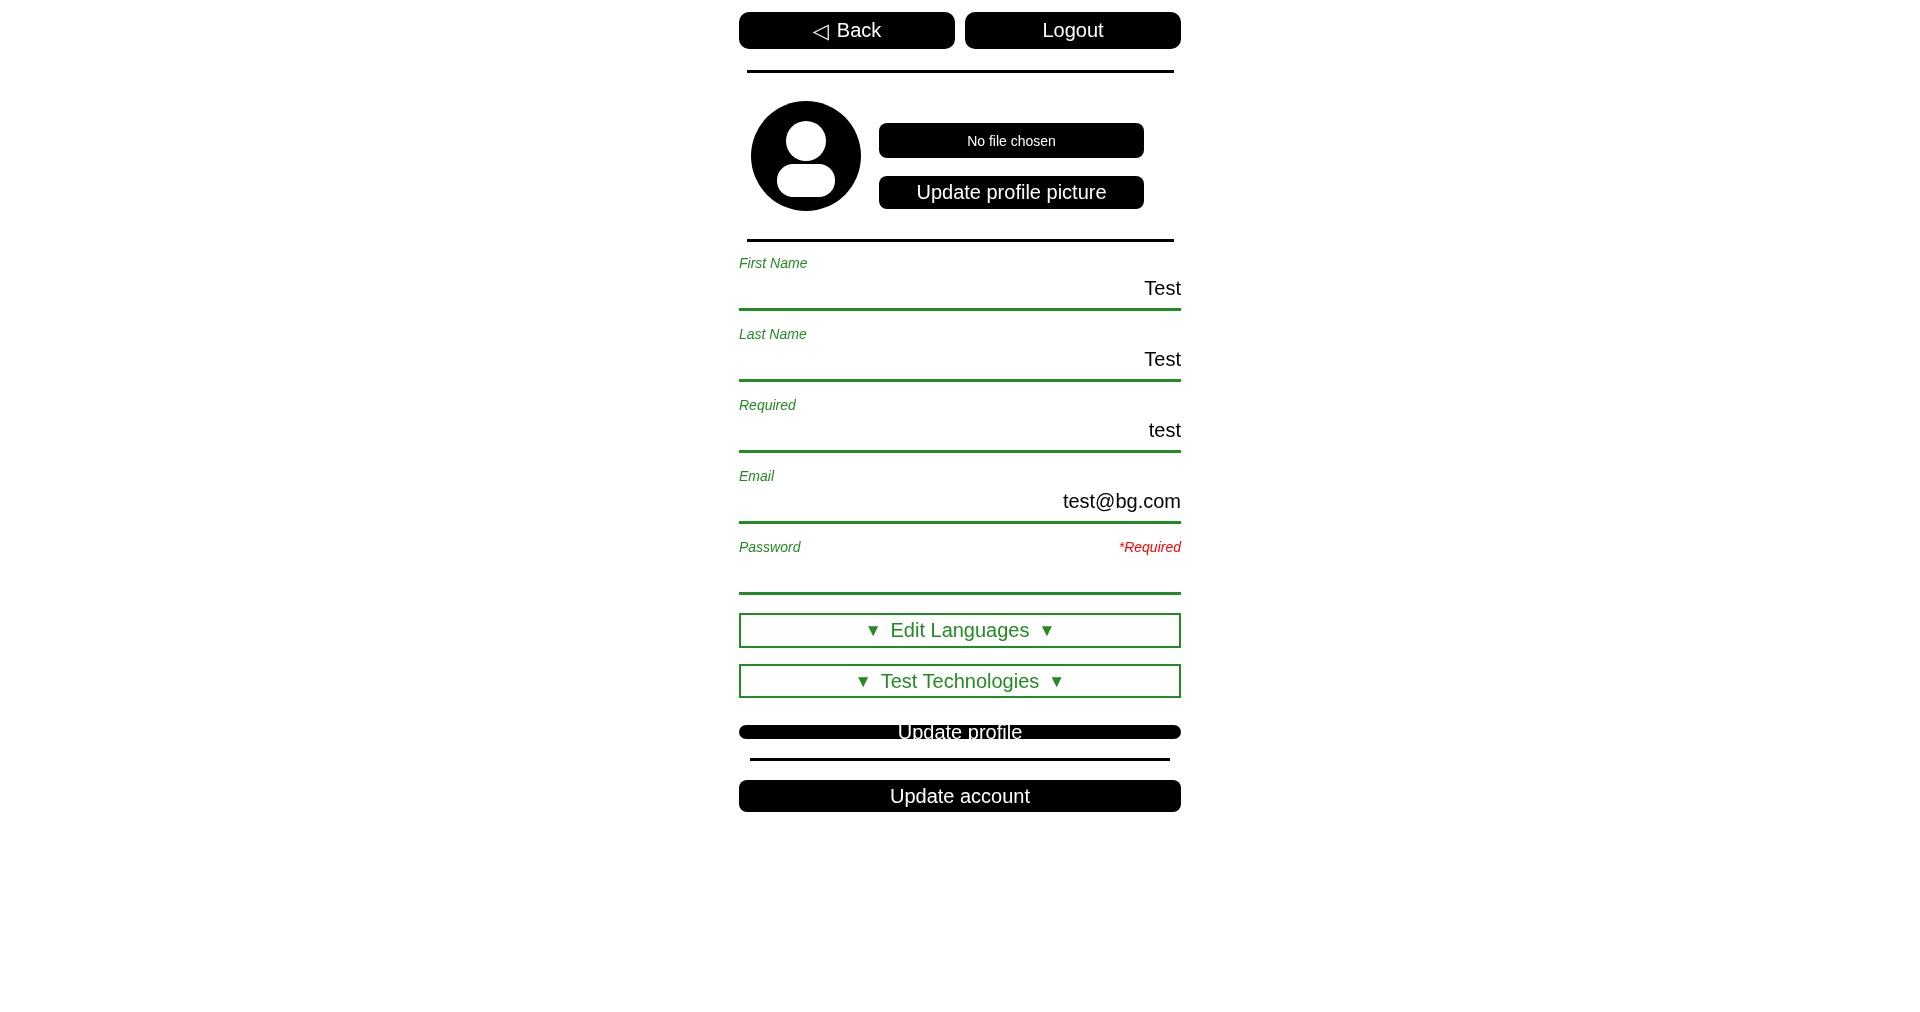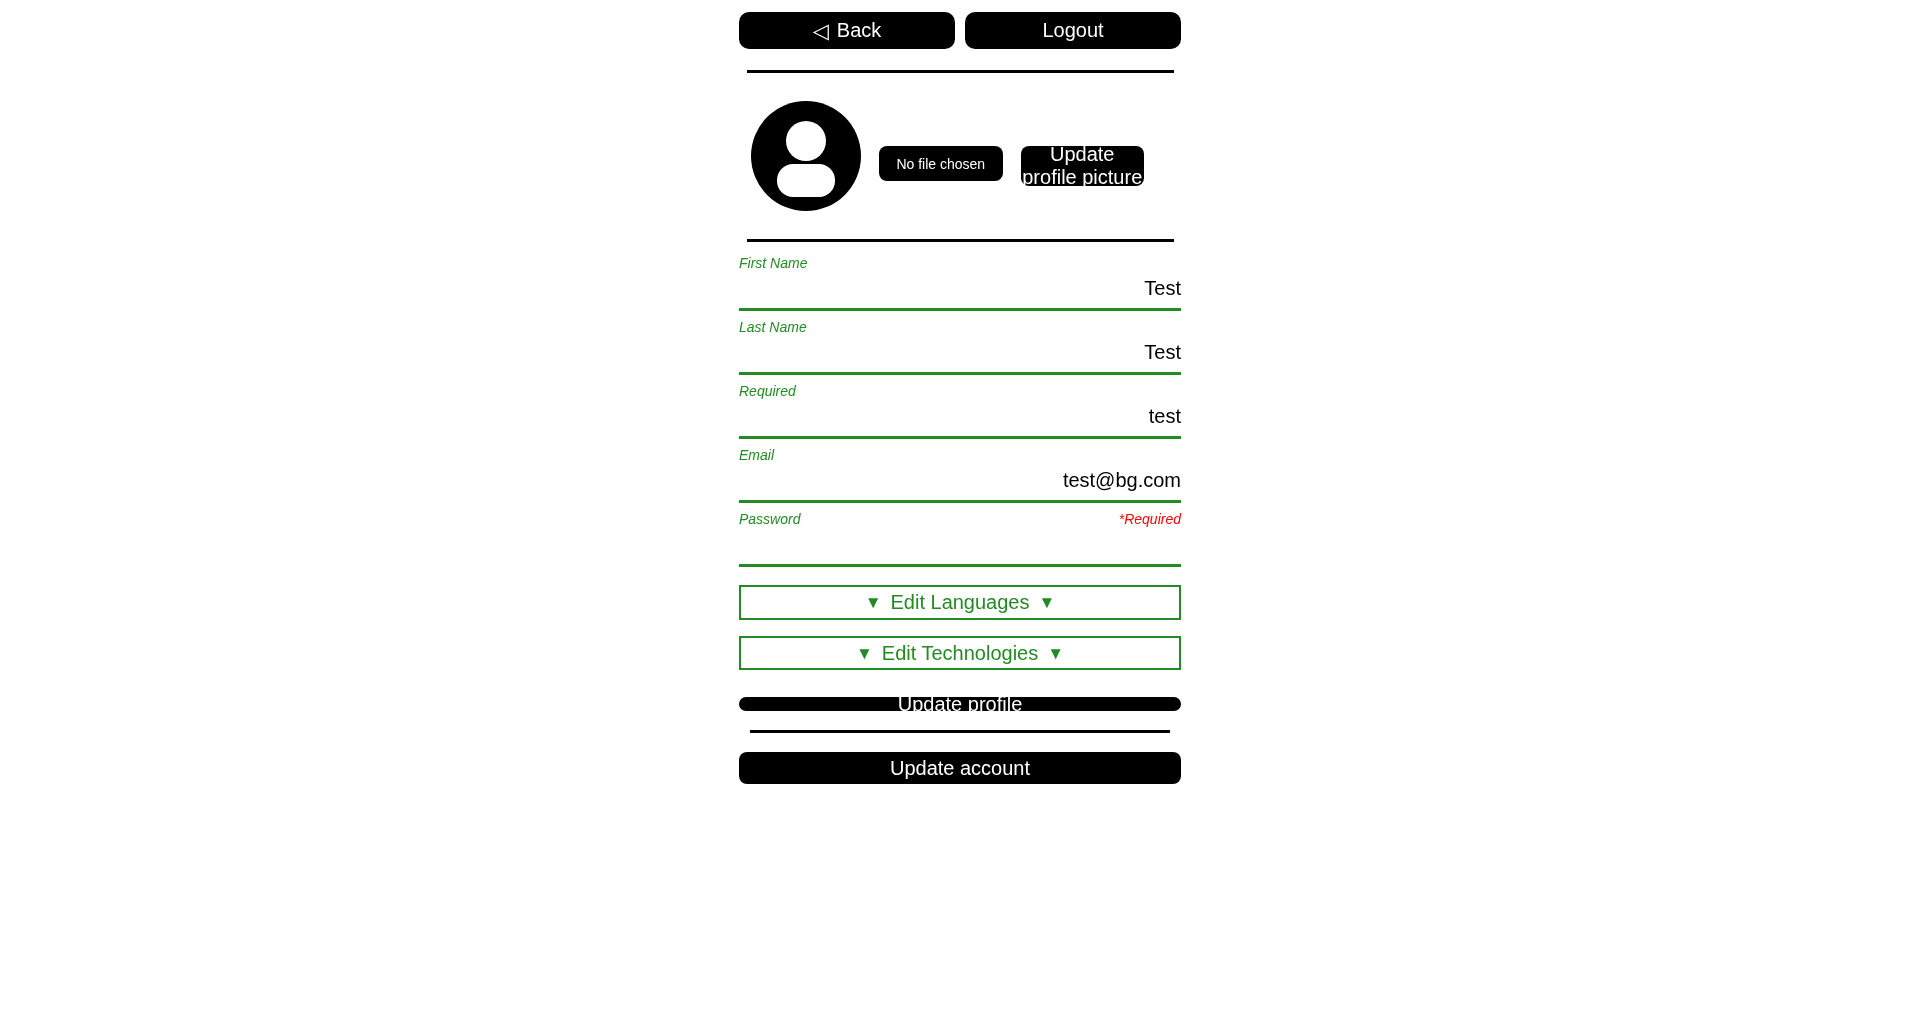--- a/index.html
+++ b/index.html
@@ -68,42 +68,42 @@
     align-items: center;
     justify-content: flex-start;
     gap: 18px;
     margin-top: 28px;
     padding-left: 12px;
   }
   .avatar { width: 110px; height: 110px; flex: 0 0 auto; }
   .avatar svg { display: block; }
   .pic-buttons {
     display: flex;
-    flex-direction: row;
+    flex-direction: column;
     gap: 18px;
     width: 265px;
     margin-top: 20px;
   }
   .file-btn {
     height: 35px;
     font-size: 14px;
     border-radius: 8px;
     width: 100%;
   }
   .update-pic-btn {
-    height: 40px;
+    height: 33px;
     font-size: 20px;
     border-radius: 8px;
     width: 100%;
     text-align: center;
   }
 
   
   .fields { margin-top: 13px; }
-  .field { margin-top: 8px; }
+  .field { margin-top: 15px; }
   .field:first-child { margin-top: 0; }
   .field-label-row {
     display: flex;
     justify-content: space-between;
     align-items: baseline;
     font-size: 14px;
     line-height: 16px;
     font-style: italic;
   }
   .field-label { color: var(--green); }
@@ -232,21 +232,21 @@
     </div>
 
     <button class="outline-btn">
       <span class="tri">▼</span>
       <span>Edit Languages</span>
       <span class="tri">▼</span>
     </button>
 
     <button class="outline-btn outline-btn-2">
       <span class="tri">▼</span>
-      <span>Edit Technologies</span>
+      <span>Test Technologies</span>
       <span class="tri">▼</span>
     </button>
 
     <button class="btn-black update-btn">
       <span>Update profile</span>
     </button>
   </div>
 
   <hr class="sep sep-3">
 

